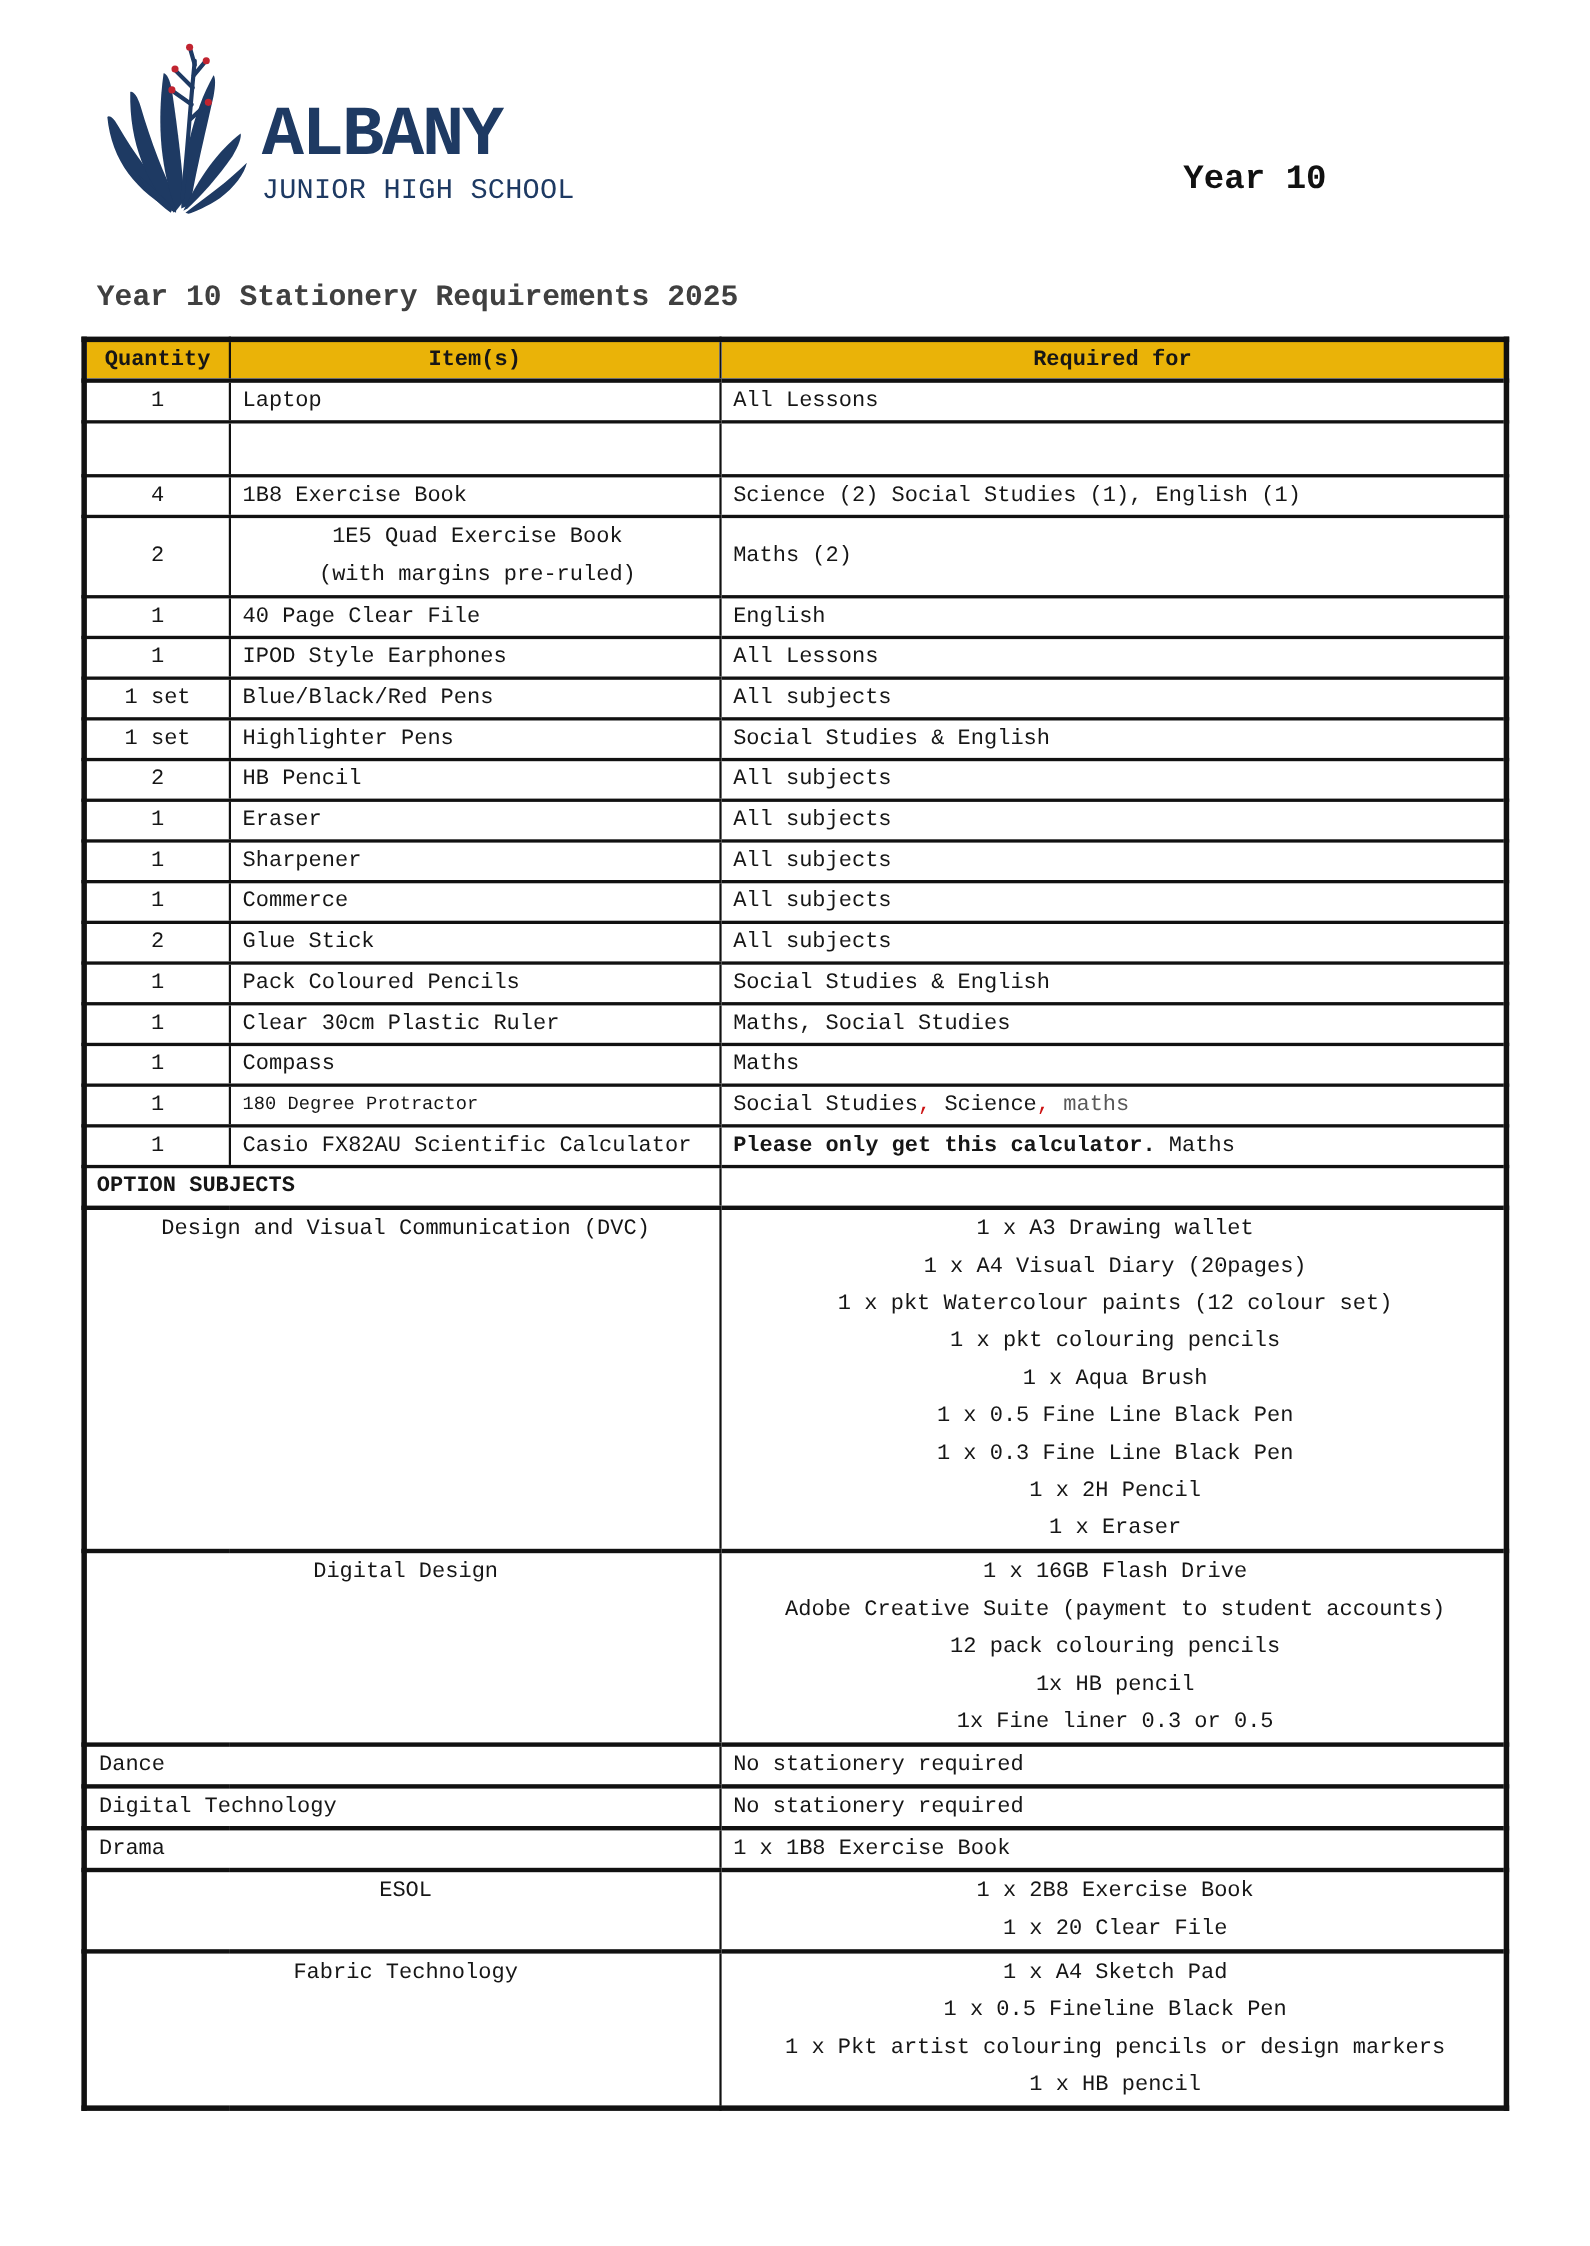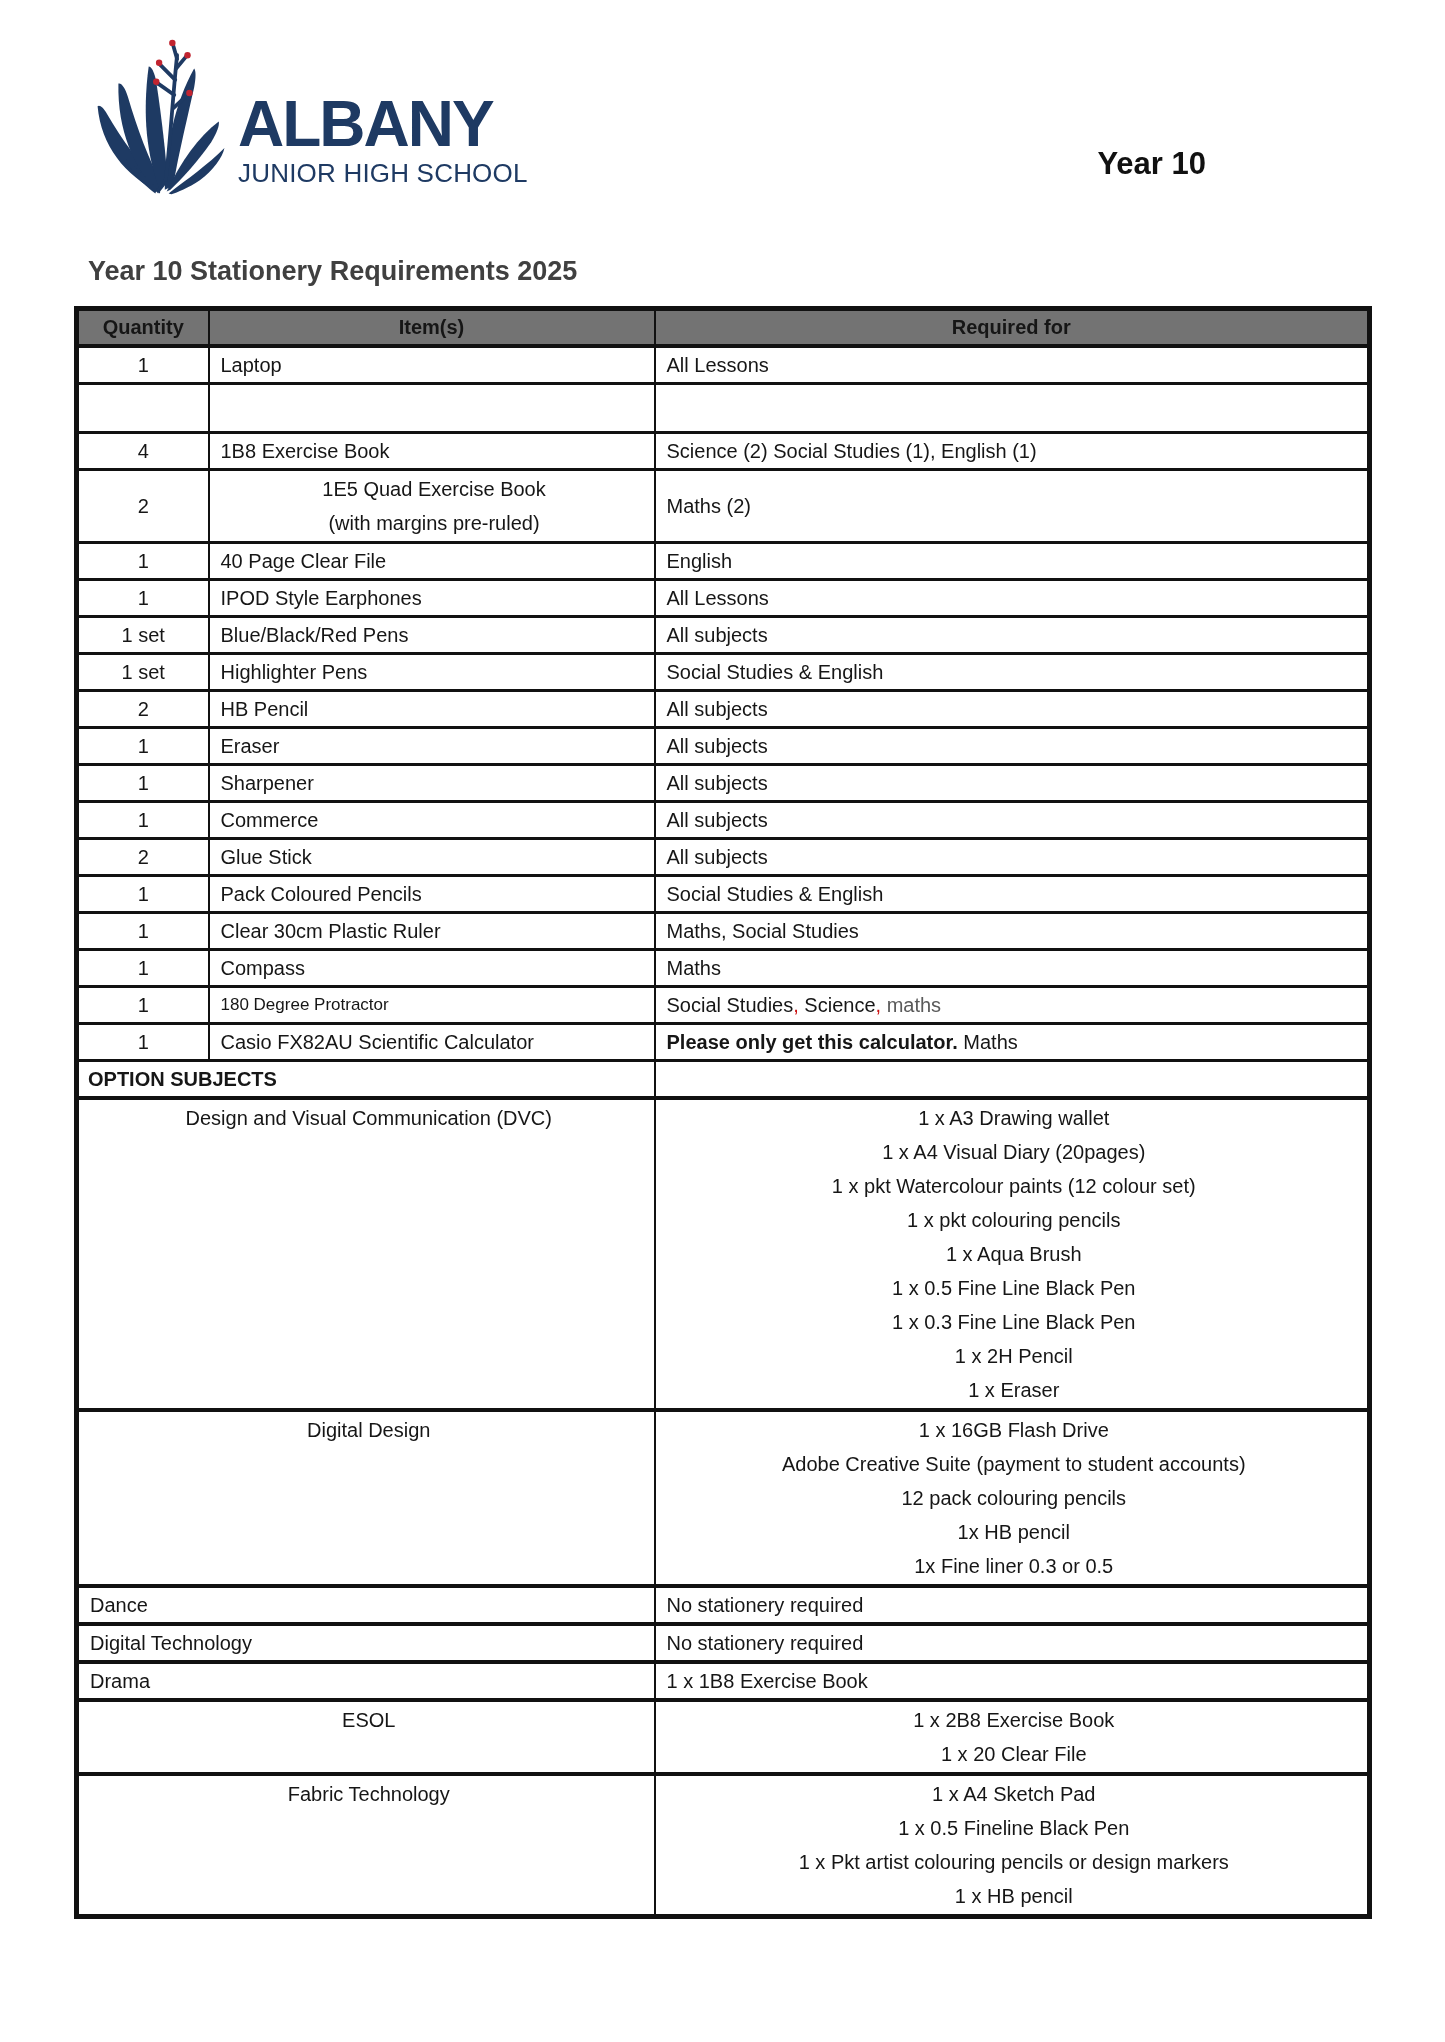--- a/index.html
+++ b/index.html
@@ -1,20 +1,20 @@
 <!DOCTYPE html>
 <html><head>
 <meta charset="utf-8">
 <style>
   html,body { margin:0; padding:0; background:#ffffff; }
   .page {
     position:relative;
     width:1392px; height:2042px;
     background:#ffffff;
-    font-family:Liberation Sans, sans-serif;
+    font-family:Liberation Mono, monospace;
     color:#161616;
     overflow:hidden;
   }
 
   
   .logo { position:absolute; left:90px; top:26px; display:flex; align-items:flex-start; }
   .plant { width:142px; height:172px; flex:0 0 auto; }
   .logo-text { margin-left:6px; padding-top:66px; }
   .logo-title {
     font-size:64px; font-weight:bold; letter-spacing:-2px;
@@ -45,21 +45,21 @@
     font-size:20px;
   }
   table.stationery { border:5px solid #111; }
   th, td {
     border:3px solid #111;
     border-left-width:2px; border-right-width:2px;
     padding:0; vertical-align:middle;
     overflow:hidden;
   }
   thead th {
-    background:#737373;
+    background:#eab308;
     height:33px;
     font-size:20px; font-weight:bold; text-align:center;
     border-bottom-width:4px;
   }
   td { line-height:34px; }
   td.qty { text-align:center; }
   td.item, td.req, td.subject { text-align:left; padding-left:11px; padding-right:6px; }
   .cell-line { line-height:34px; white-space:nowrap; }
   td.multi { vertical-align:top; padding-top:1px; padding-bottom:1px;text-align:center; }
   tr.spacer td { height:46px; }

